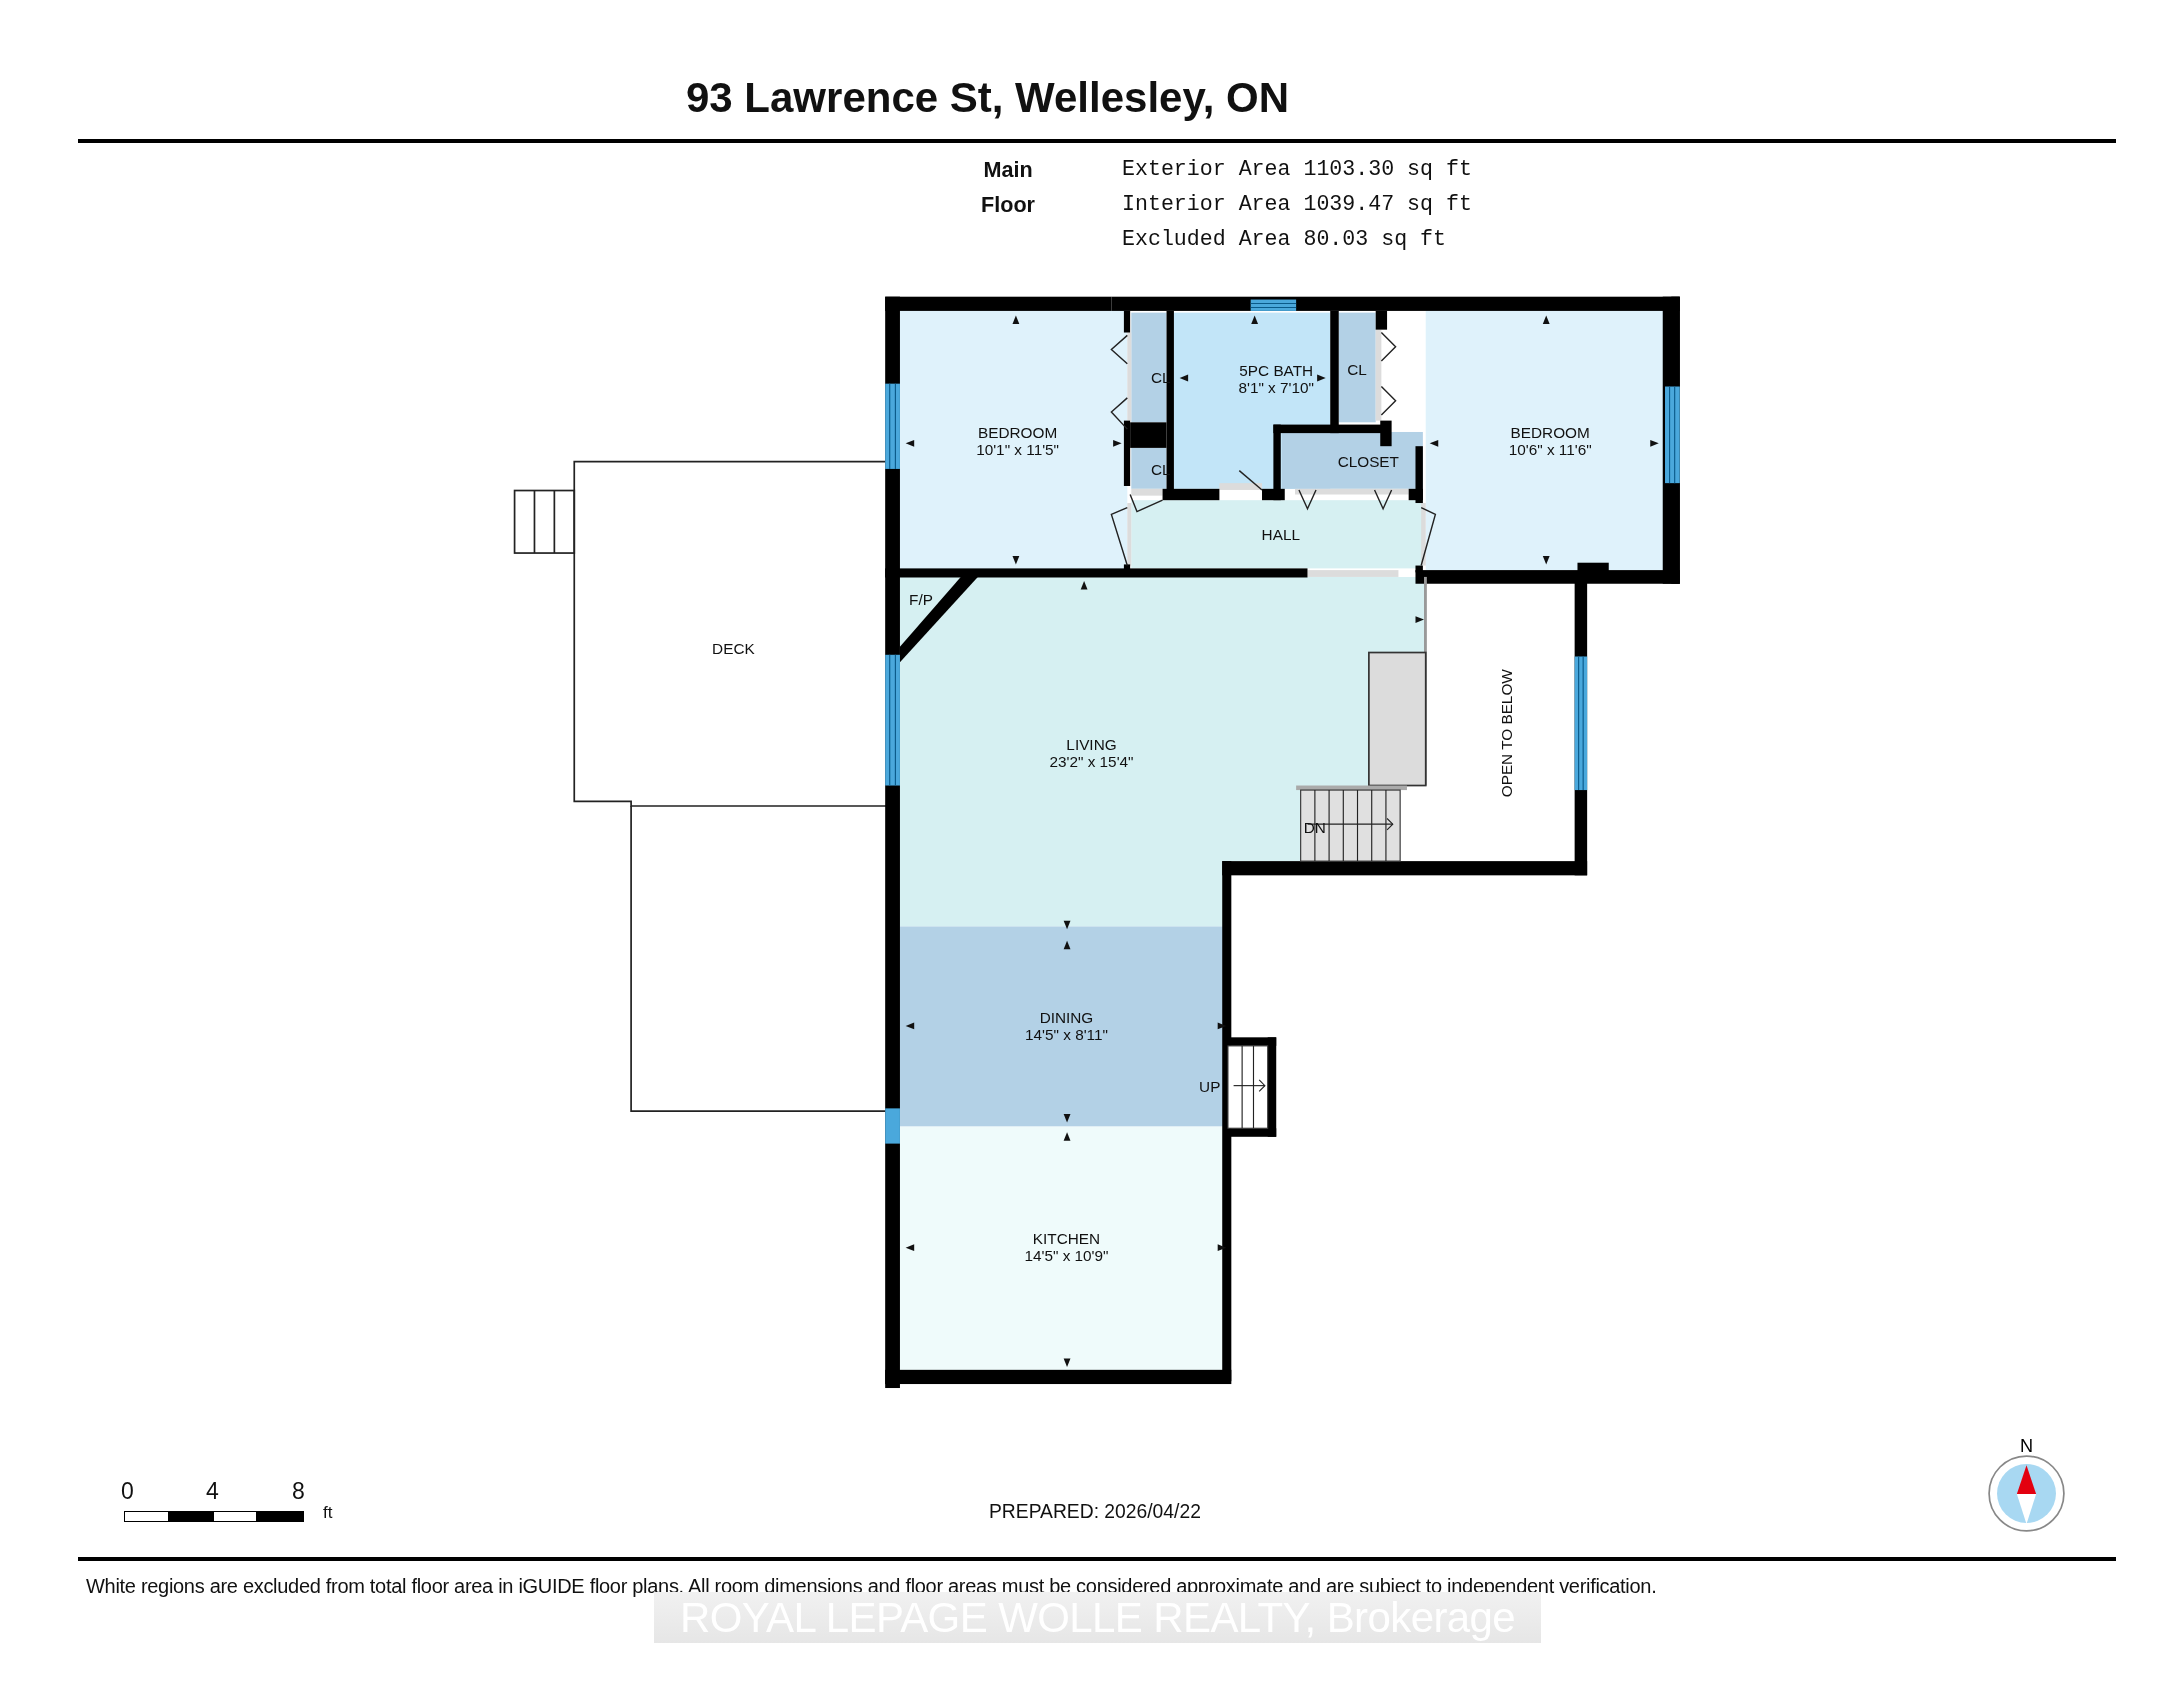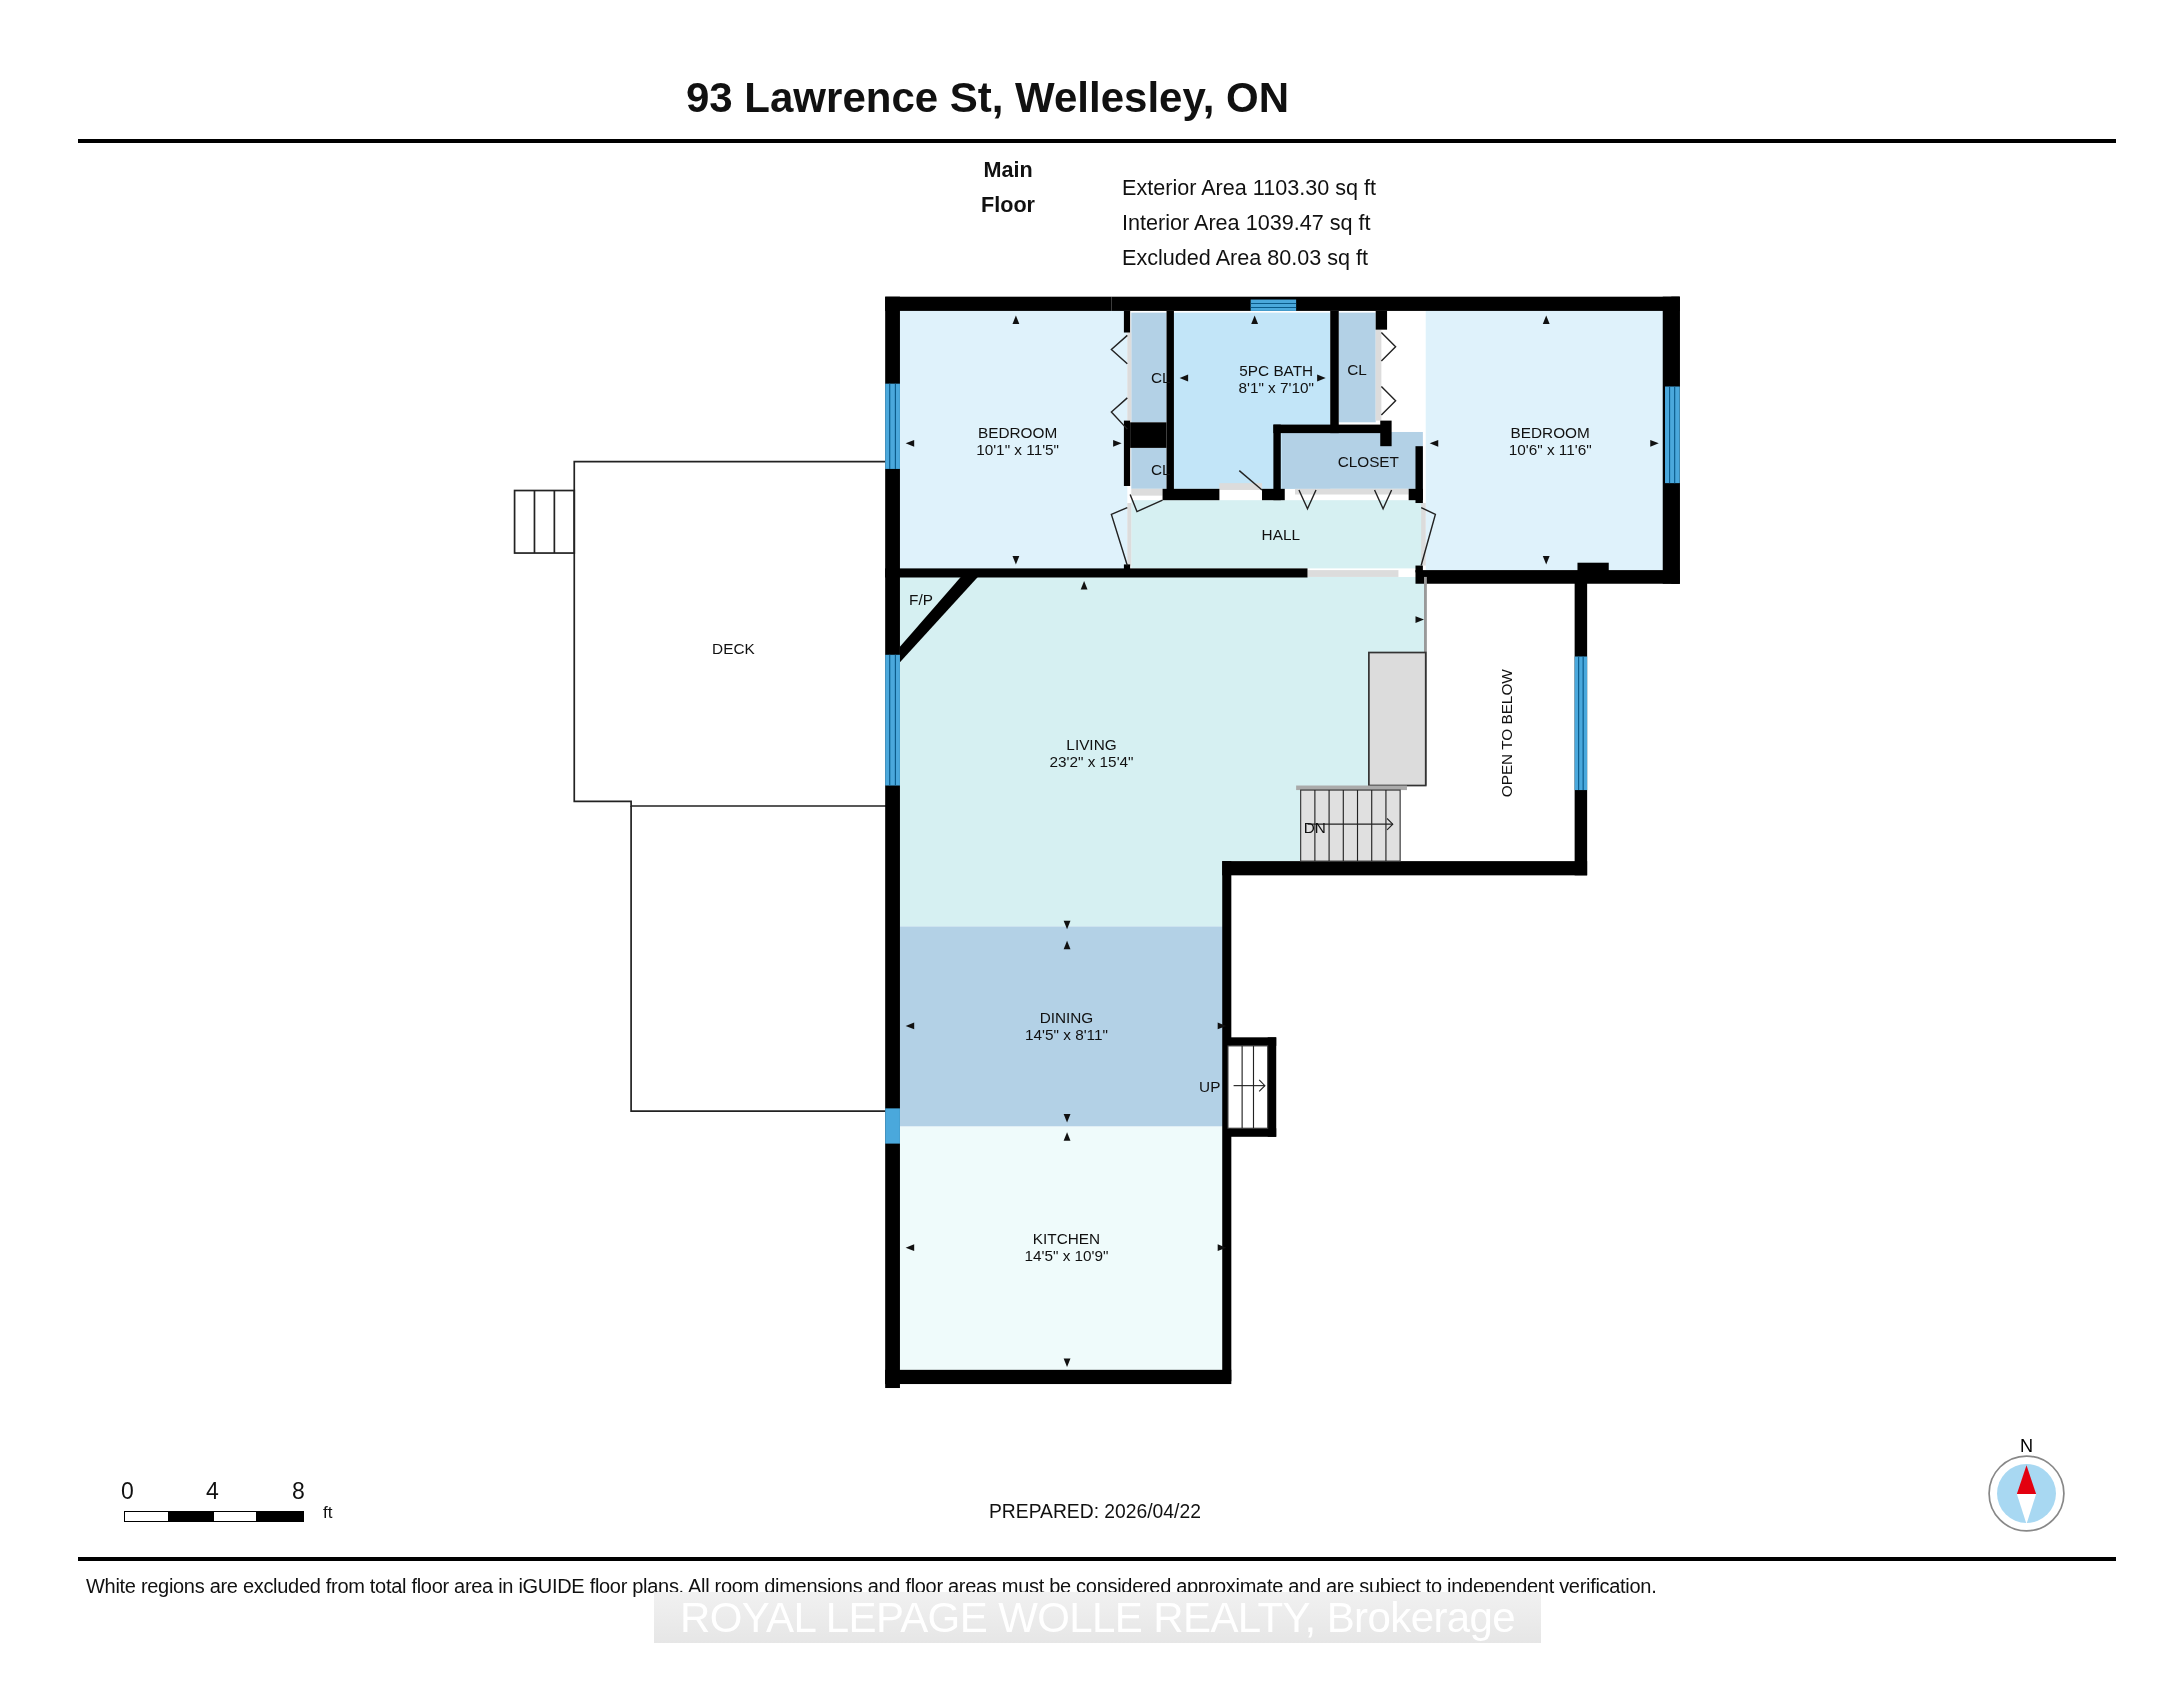--- a/index.html
+++ b/index.html
@@ -3,21 +3,21 @@
 <meta charset="utf-8">
 <style>
   html, body { margin: 0; padding: 0; background: #ffffff; }
   body { width: 2183px; height: 1687px; position: relative; overflow: hidden;
          font-family: "Liberation Sans", sans-serif; color: #111; }
   .abs { position: absolute; }
   #title { left: 0; width: 1975px; top: 74px; text-align: center; font-size: 42px; font-weight: bold; letter-spacing: 0px; }
   .rule { left: 78px; width: 2038px; height: 4px; background: #000; }
   #areas { left: 981px; top: 152px; font-size: 21.6px; line-height: 35px; }
   #areas .lbl { position: absolute; left: 0; top: 0; font-weight: bold; text-align: center; }
-  #areas .vals { position: absolute; left: 141px; top: 18px; white-space: nowrap; }
+  #areas .vals { position: absolute; left: 141px; top: 0; white-space: nowrap; font-family: Liberation Mono, monospace; }
   #plan { left: 0; top: 0; }
   .rm { font-size: 27px; text-anchor: middle; fill: #111; }
   .rm-sm { font-size: 27px; text-anchor: middle; fill: #111; }
   #scale { left: 121px; top: 1478px; width: 273px; height: 51px; }
   #scale .tick { position: absolute; top: 0; font-size: 23px; }
   #scale .bar { position: absolute; top: 33px; height: 11.4px; border: 1.7px solid #000; box-sizing: border-box; }
   #scale .unit { position: absolute; left: 202px; top: 25px; font-size: 17px; }
   #prepared { left: 989px; top: 1501px; font-size: 19.3px; }
   #compass { left: 1984px; top: 1430px; width: 85px; height: 102px; }
   #disclaimer { left: 86px; top: 1575px; font-size: 20px; white-space: nowrap; letter-spacing: -0.3px; }

